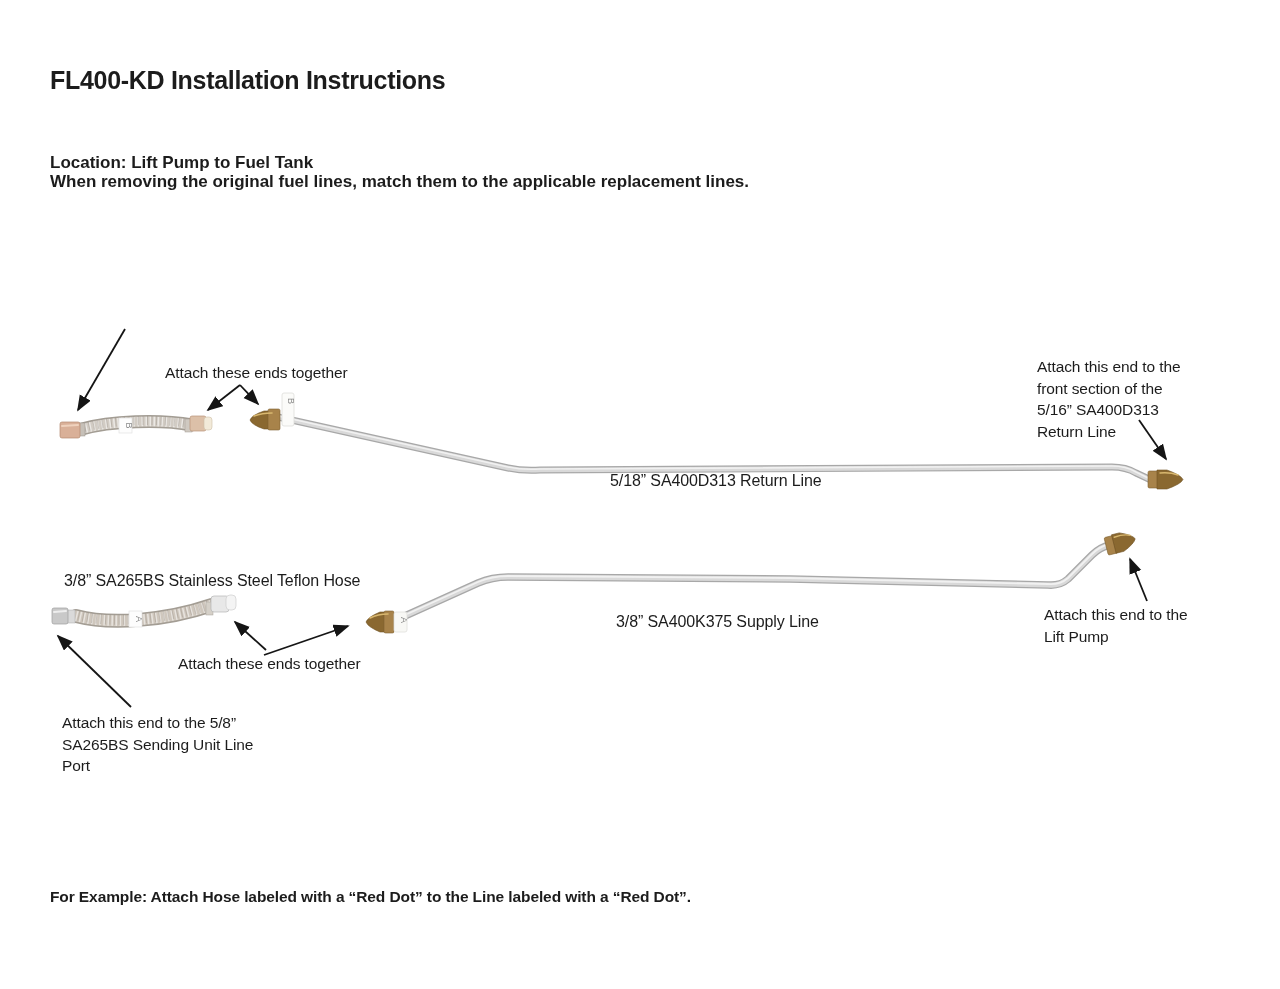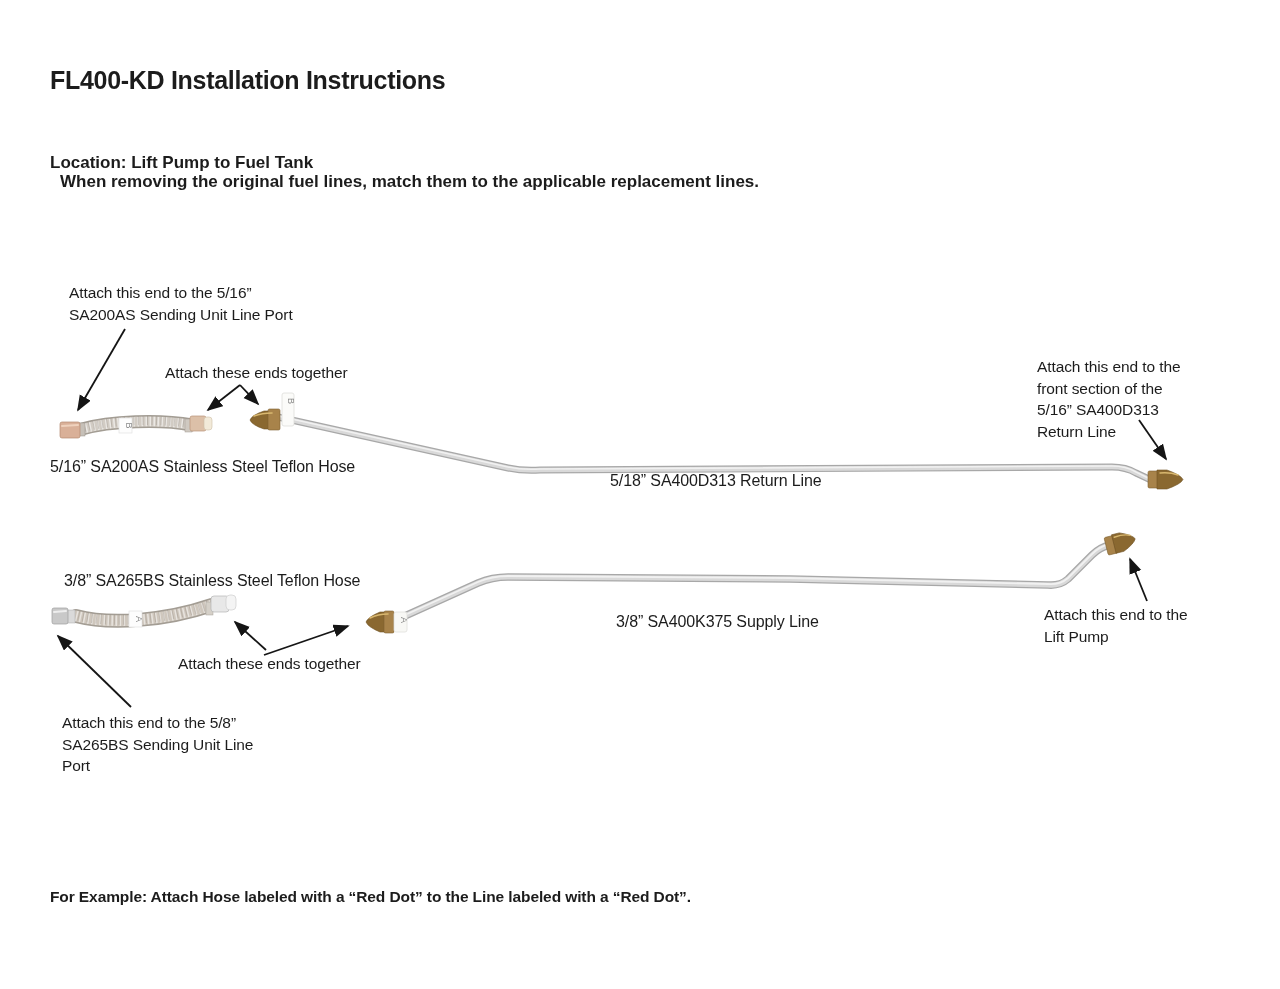--- a/index.html
+++ b/index.html
@@ -21,21 +21,21 @@
   .footer-line { font-size: 15.5px; font-weight: 700; line-height: 22px; letter-spacing: -0.1px; }
   svg.diagram { position: absolute; left: 0; top: 0; }
 </style>
 </head>
 <body>
 
 <div class="page">
 
   <div class="abs title" style="left:50px; top:66px;">FL400-KD Installation Instructions</div>
   <div class="abs subtitle" style="left:50px; top:117px;margin-top:36px;">Location: Lift Pump to Fuel Tank</div>
-  <div class="abs intro" style="left:60px; top:172px;">When removing the original fuel lines, match them to the applicable replacement lines.</div>
+  <div class="abs intro" style="left:50px; top:172px;">When removing the original fuel lines, match them to the applicable replacement lines.</div>
 
   <svg class="diagram" width="1280" height="989" viewBox="0 0 1280 989">
     <defs>
       <marker id="ah" markerWidth="10" markerHeight="8" refX="8" refY="3.5" orient="auto">
         <path d="M0,0 L9,3.5 L0,7 Z" fill="#151515"></path>
       </marker>
     </defs>
 
     <g>
       <path d="M 278 417 L 508 468 Q 522 471 540 470 L 1112 467 Q 1126 467 1136 473 L 1151 480" fill="none" stroke="#a8a8a8" stroke-width="7" stroke-linecap="round" stroke-linejoin="round"></path>
@@ -121,28 +121,25 @@
       <line x1="240" y1="385" x2="208" y2="410" marker-end="url(#ah)"></line>
       <line x1="240" y1="385" x2="258" y2="404" marker-end="url(#ah)"></line>
       <line x1="1139" y1="420" x2="1166" y2="459" marker-end="url(#ah)"></line>
       <line x1="131" y1="707" x2="58" y2="636" marker-end="url(#ah)"></line>
       <line x1="266" y1="650" x2="235" y2="622" marker-end="url(#ah)"></line>
       <line x1="264" y1="655" x2="348" y2="626" marker-end="url(#ah)"></line>
       <line x1="1147" y1="601" x2="1130" y2="559" marker-end="url(#ah)"></line>
     </g>
   </svg>
 
-  <div class="abs ann" style="left:69px; top:282px;">Attach this end to the 5/16”
-SA200AS Sending Unit Line Port</div>
   <div class="abs ann" style="left:165px; top:362px;">Attach these ends together</div>
   <div class="abs ann" style="left:1037px; top:356px;">Attach this end to the
 front section of the
 5/16” SA400D313
 Return Line</div>
-  <div class="abs part-label" style="left:50px; top:458px;">5/16” SA200AS Stainless Steel Teflon Hose</div>
   <div class="abs part-label" style="left:610px; top:472px;">5/18” SA400D313 Return Line</div>
 
   <div class="abs part-label" style="left:64px; top:572px;">3/8” SA265BS Stainless Steel Teflon Hose</div>
   <div class="abs part-label" style="left:616px; top:589px;margin-top:24px;">3/8” SA400K375 Supply Line</div>
   <div class="abs ann" style="left:178px; top:653px;">Attach these ends together</div>
   <div class="abs ann" style="left:1044px; top:604px;">Attach this end to the
 Lift Pump</div>
   <div class="abs ann" style="left:62px; top:712px;">Attach this end to the 5/8”
 SA265BS Sending Unit Line
 Port</div>

